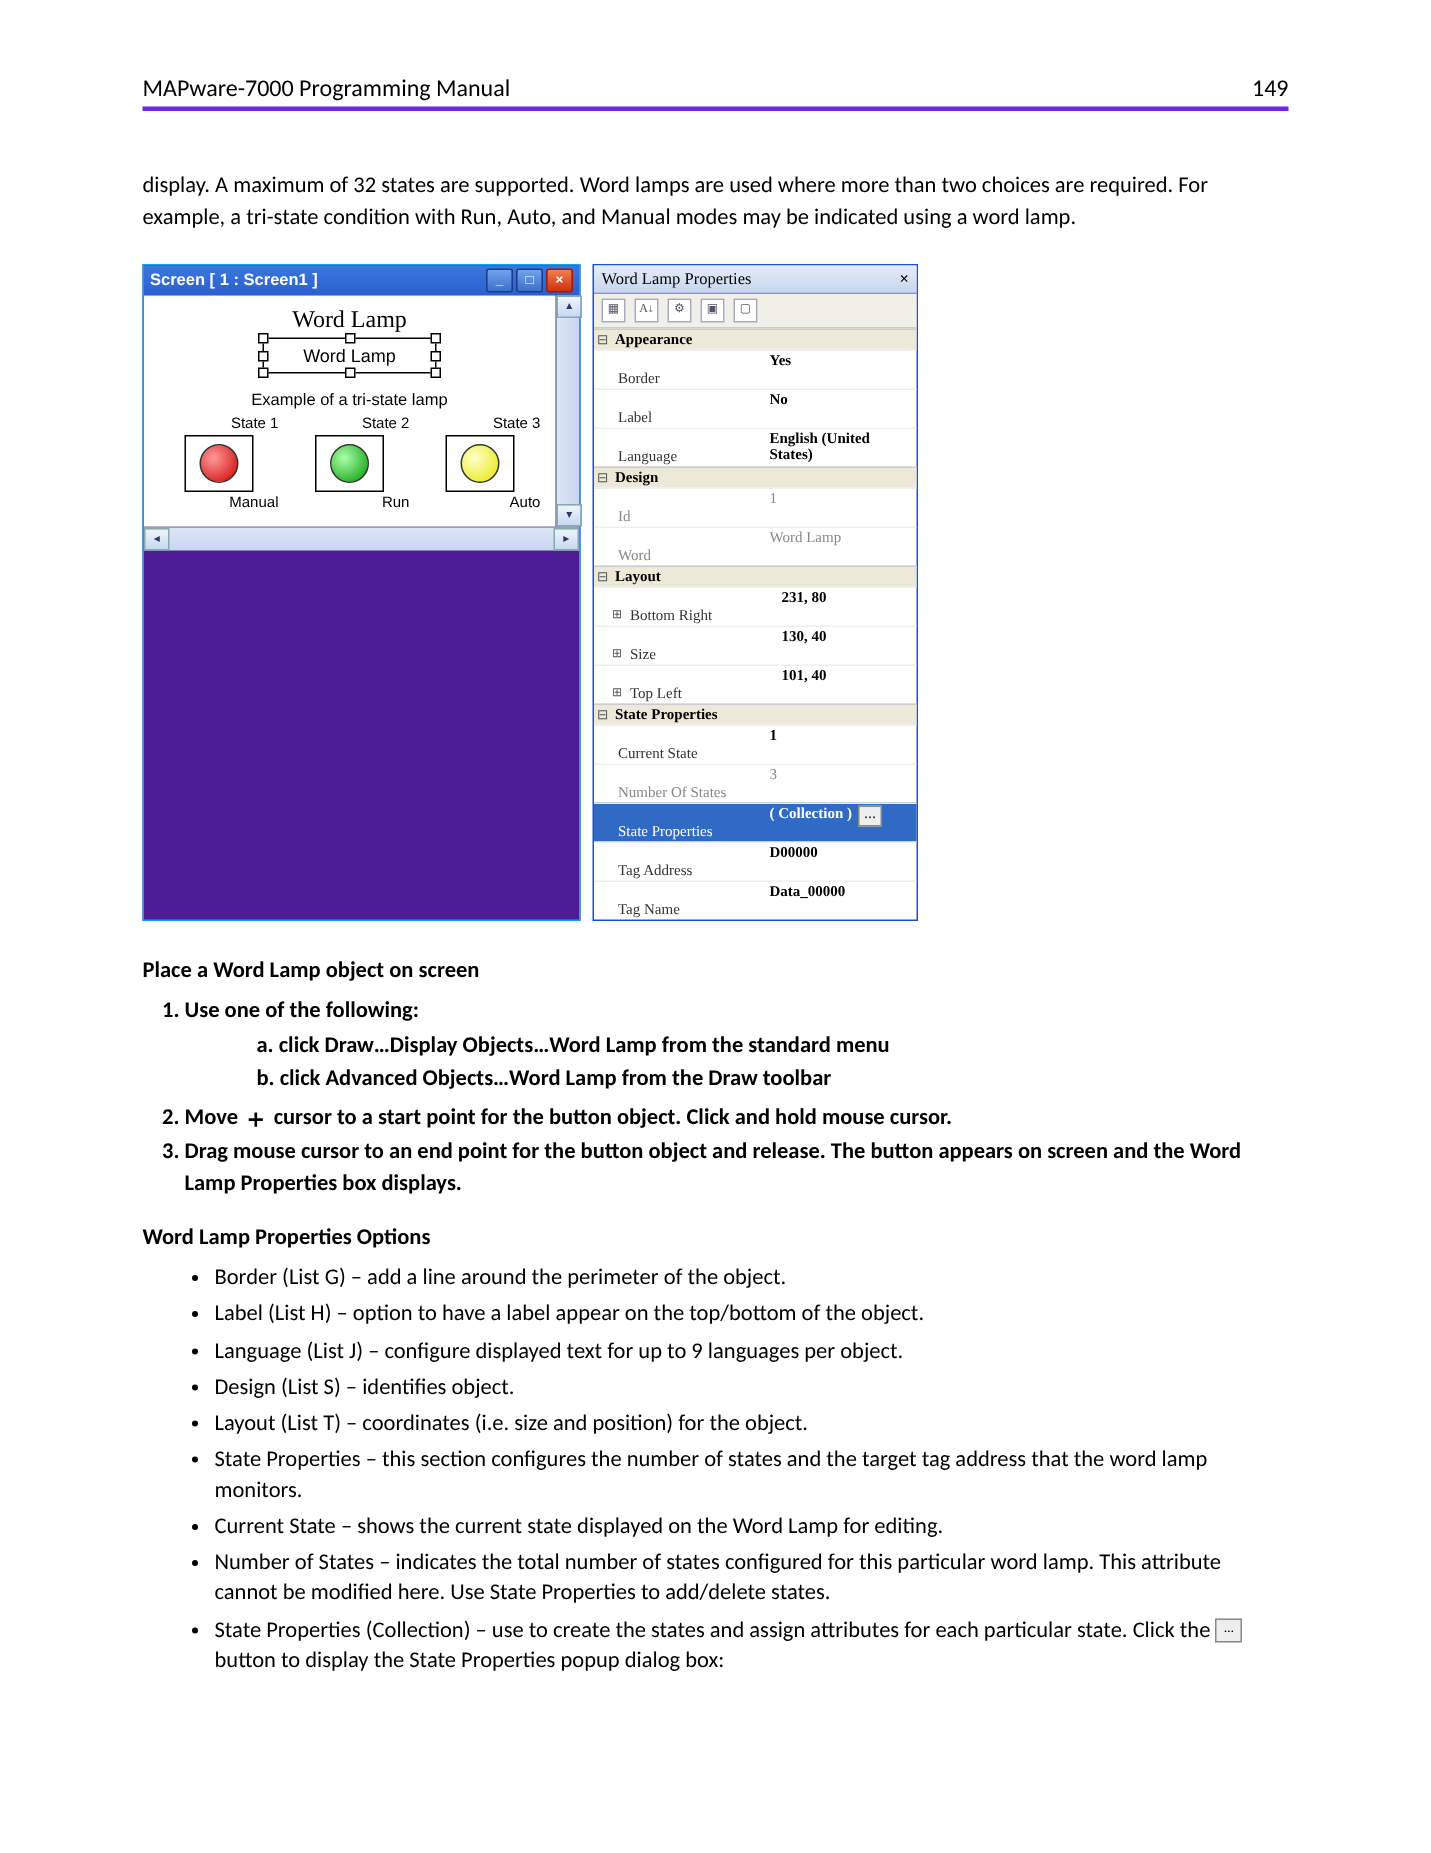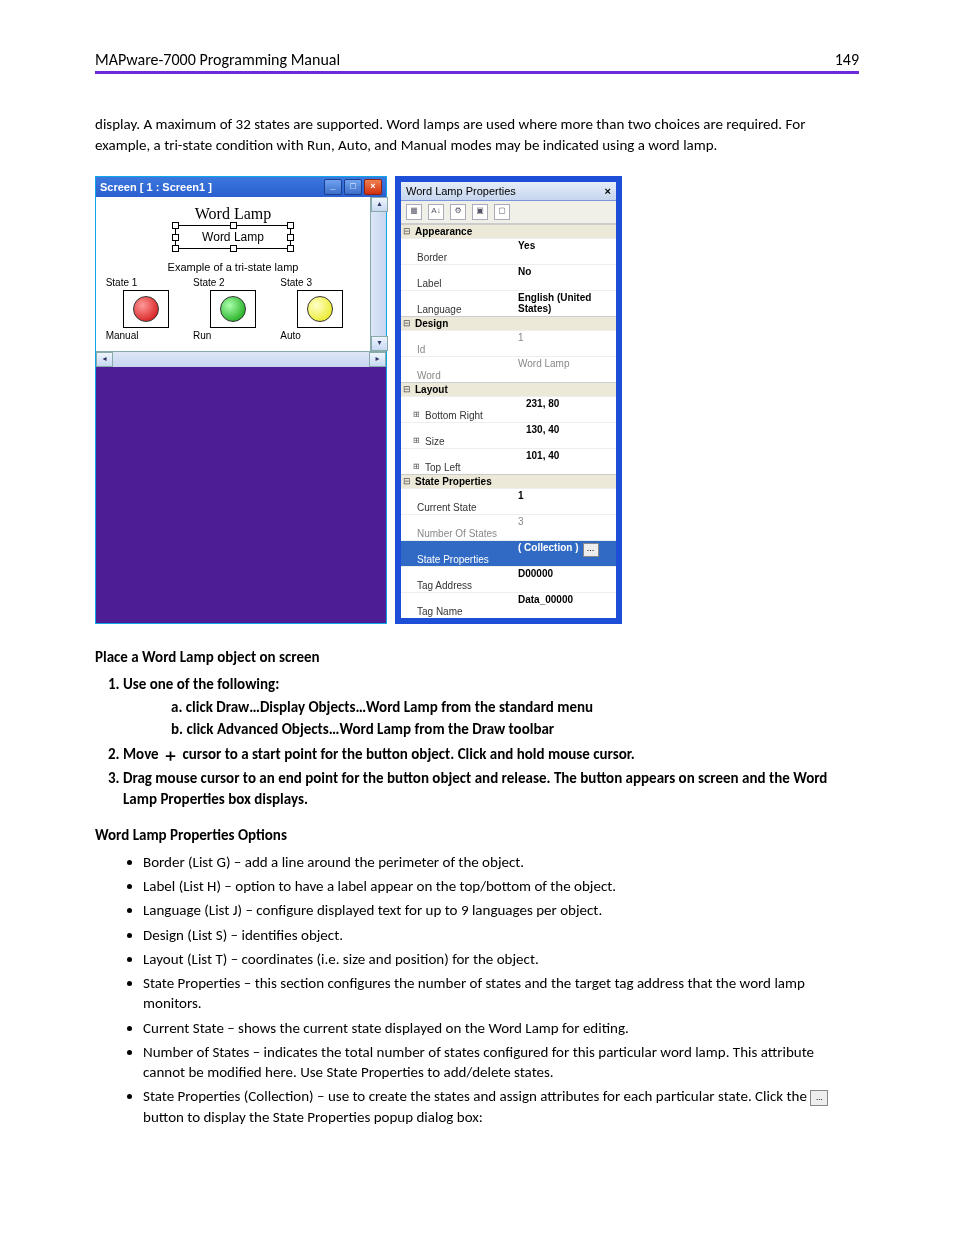--- a/index.html
+++ b/index.html
@@ -68,35 +68,35 @@
     position:relative;
     font-size:12px;
     margin-bottom:8px;
   }
   .handle { position:absolute; width:5px; height:5px; background:#fff; border:1px solid #000;}
   .h-tl{top:-4px;left:-4px}.h-tr{top:-4px;right:-4px}.h-bl{bottom:-4px;left:-4px}.h-br{bottom:-4px;right:-4px}
   .h-tm{top:-4px;left:50%;margin-left:-3px}.h-bm{bottom:-4px;left:50%;margin-left:-3px}
   .h-ml{top:50%;left:-4px;margin-top:-3px}.h-mr{top:50%;right:-4px;margin-top:-3px}
   .caption { font-size:11px; margin:4px 0;}
   .states-row { display:flex; justify-content:space-around; margin-top:4px;}
-  .state-col { text-align:left; font-size:10px; width:80px;}
+  .state-col { text-align:right; font-size:10px; width:80px;}
   .lamp-box { border:1px solid #000; width:44px; height:36px; margin:2px auto; display:flex; align-items:center; justify-content:center;}
   .lamp-circle { width:24px; height:24px; border-radius:50%; border:1px solid #333;}
   .red { background: radial-gradient(circle at 35% 35%, #ff9999, #cc0000);}
   .green { background: radial-gradient(circle at 35% 35%, #aaffaa, #009900);}
   .yellow { background: radial-gradient(circle at 35% 35%, #ffffcc, #e6e600);}
   .hscroll { background: linear-gradient(#dde6f7,#c7d6ef); height:15px; display:flex; align-items:center; justify-content:space-between; border-top:1px solid #8aa;}
   .scr-btn{width:15px;height:13px;background:linear-gradient(#eef4fd,#c7d9f2);border:1px solid #8aa;font-size:8px;text-align:center;line-height:11px;color:#336;}
   .vscroll { width:15px; background:linear-gradient(90deg,#dde6f7,#c7d6ef); display:flex; flex-direction:column; justify-content:space-between; border-left:1px solid #8aa;}
   .screen-row{display:flex;}
   .props-panel {
     width: 215px;
-    border:6px solid #1d4ed8;
+    border:1px solid #1d4ed8;
     background:#fff;
-    font-family: Liberation Sans, sans-serif;
+    font-family: Liberation Serif, serif;
     font-size:10px;
   }
   .props-title {
     background: linear-gradient(#e4ecf7,#c7d6ef);
     padding:3px 5px;
     display:flex; justify-content:space-between; align-items:center;
     font-size:11px;
     border-bottom:1px solid #7a96df;
   }
   .props-toolbar {

